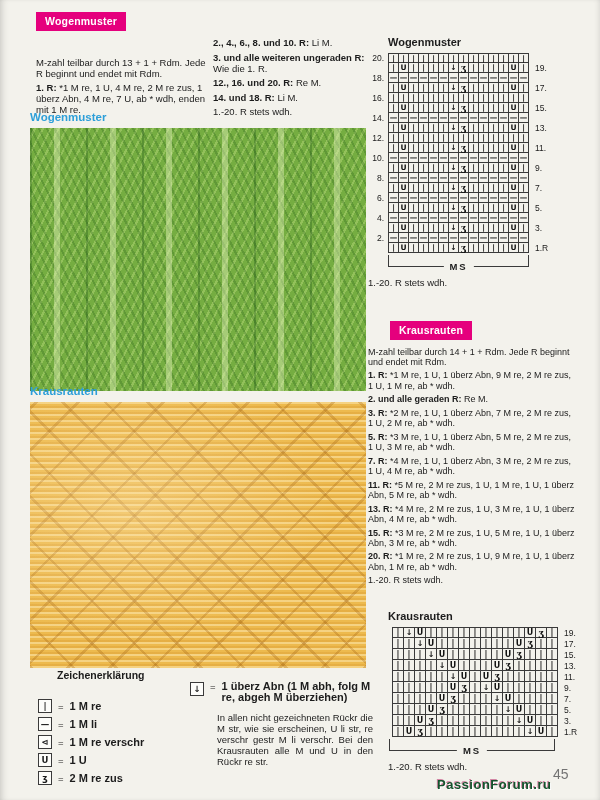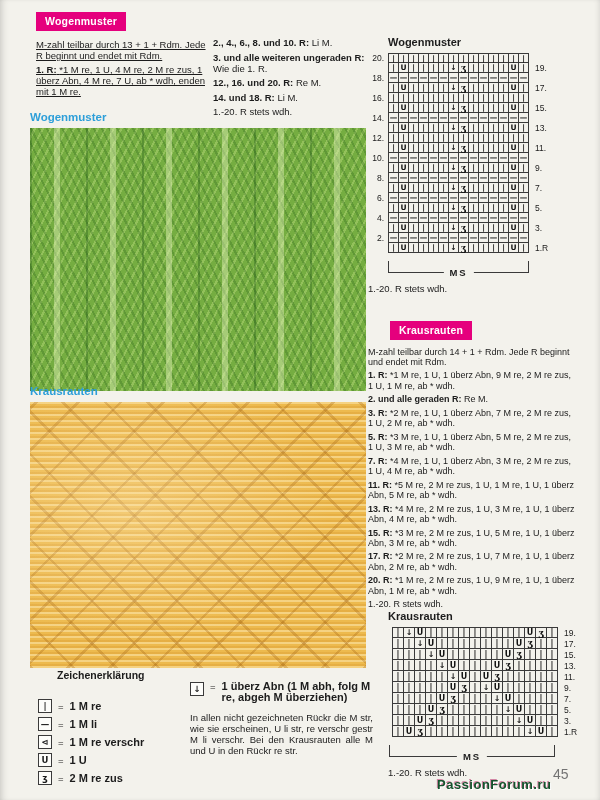--- a/index.html
+++ b/index.html
@@ -53,53 +53,53 @@
   .cell-Z{font-family:"DejaVu Serif",serif;font-weight:bold;}
   .chart-w .cell-Z{font-size:8.5px;}
   .chart-k .cell-Z{font-size:9px;}
   .cell-A{font-weight:bold;}
   .rl{font-size:8.5px;white-space:nowrap;}
   .rl-l{text-align:right;padding-right:4px;}
   .chart-w .rl-l{width:22px;}
   .chart-k .rl-l{width:2px;}
   .rl-r{width:28px;padding-left:6px;}
   .bracket{position:relative;height:12px;border-left:1.5px solid #3a3a3a;border-right:1.5px solid #3a3a3a;
-           border-bottom:1.5px solid #3a3a3a;margin-top:8px;box-sizing:border-box;padding-left:12px;}
+           border-bottom:1.5px solid #3a3a3a;margin-top:2px;box-sizing:border-box;padding-left:12px;}
   .chart-w .bracket{margin-left:26px;width:141px;}
   .chart-k .bracket{margin-left:3px;width:166px;}
   .ms{position:absolute;left:50%;bottom:0;transform:translate(-50%,56%);background:#f3f2ec;
       padding:0 6px;font-size:9.5px;font-weight:bold;letter-spacing:2px;}
   .chart-note{font-size:9.5px;margin-top:10px;margin-left:2px;}
   .chart-w .chart-note{margin-left:6px;}
 
   
   .lg-title{position:absolute;font-weight:bold;font-size:10.5px;}
   .lg-col{position:absolute;}
   .lg-row{display:flex;align-items:center;height:18px;}
   .sym-box{width:12px;height:12px;border:1.2px solid #3a3a3a;display:flex;align-items:center;justify-content:center;
            font-family:"DejaVu Sans",sans-serif;font-size:8.5px;font-weight:bold;flex:0 0 auto;box-sizing:content-box;background:#fdfdfa;}
   .lg-eq{margin:0 6px;font-size:9.5px;}
   .lg-txt{font-size:11px;font-weight:bold;}
   .lg-flex{display:flex;align-items:flex-start;}
   .lg-flex .sym-box{margin-top:1px;}
-  .lg-note{font-size:9.5px;line-height:11px;text-align:justify;margin-top:9px;}
+  .lg-note{font-size:9.5px;line-height:11px;text-align:justify;margin-top:9px;margin-left:27px;}
 
   .page-num{position:absolute;font-size:14px;color:#737373;}
   .watermark{position:absolute;font-size:13px;font-weight:bold;color:#14532d;letter-spacing:.5px;
              text-shadow:1px 1px 0 rgba(255,255,255,.95), -1px -1px 0 rgba(201,106,146,.8);}
 </style>
 </head>
 <body>
 
 <div id="page">
 
   <div class="tag" style="left:36px;top:12px;">
     <span>Wogenmuster</span>
   </div>
-  <div class="tb" style="left:36px;top:39px;width:178px;text-decoration:underline;">
+  <div class="tb" style="left:36px;top:57px;width:178px;">
     <p>M-zahl teilbar durch 13 + 1 + Rdm. Jede R beginnt und endet mit Rdm.</p>
     <p><b>1. R:</b> <span>*1 M re, 1 U, 4 M re, 2 M re zus, 1 überz Abn, 4 M re, 7 U, ab * wdh, enden mit 1 M re.</span></p>
   </div>
 
   <div class="tb" id="mid-list" style="left:213px;top:37px;width:168px;">
       <div class="t-entry"><b>2., 4., 6., 8. und 10. R:</b> Li M.</div>
       <div class="t-entry"><b>3. und alle weiteren ungeraden R:</b> Wie die 1. R.</div>
       <div class="t-entry"><b>12., 16. und 20. R:</b> Re M.</div>
       <div class="t-entry"><b>14. und 18. R:</b> Li M.</div>
       <div class="t-entry">1.-20. R stets wdh.</div>
@@ -565,21 +565,20 @@
     <p>M-zahl teilbar durch 14 + 1 + Rdm. Jede R beginnt und endet mit Rdm.</p>
     <div id="kraus-list">
         <div class="t-entry"><b>1. R:</b> *1 M re, 1 U, 1 überz Abn, 9 M re, 2 M re zus, 1 U, 1 M re, ab * wdh.</div>
         <div class="t-entry"><b>2. und alle geraden R:</b> Re M.</div>
         <div class="t-entry"><b>3. R:</b> *2 M re, 1 U, 1 überz Abn, 7 M re, 2 M re zus, 1 U, 2 M re, ab * wdh.</div>
         <div class="t-entry"><b>5. R:</b> *3 M re, 1 U, 1 überz Abn, 5 M re, 2 M re zus, 1 U, 3 M re, ab * wdh.</div>
         <div class="t-entry"><b>7. R:</b> *4 M re, 1 U, 1 überz Abn, 3 M re, 2 M re zus, 1 U, 4 M re, ab * wdh.</div>
         <div class="t-entry"><b>11. R:</b> *5 M re, 2 M re zus, 1 U, 1 M re, 1 U, 1 überz Abn, 5 M re, ab * wdh.</div>
         <div class="t-entry"><b>13. R:</b> *4 M re, 2 M re zus, 1 U, 3 M re, 1 U, 1 überz Abn, 4 M re, ab * wdh.</div>
         <div class="t-entry"><b>15. R:</b> *3 M re, 2 M re zus, 1 U, 5 M re, 1 U, 1 überz Abn, 3 M re, ab * wdh.</div>
-        <div class="t-entry"><b>17. R:</b> *2 M re, 2 M re zus, 1 U, 7 M re, 1 U, 1 überz Abn, 2 M re, ab * wdh.</div>
         <div class="t-entry"><b>20. R:</b> *1 M re, 2 M re zus, 1 U, 9 M re, 1 U, 1 überz Abn, 1 M re, ab * wdh.</div>
         <div class="t-entry">1.-20. R stets wdh.</div>
       </div>
   </div>
 
   <div class="chart chart-k" style="left:386px;top:610px;">
     <div class="chart-title">Krausrauten</div>
     <div>
         <div class="c-row">
           <span class="rl rl-l"></span>

